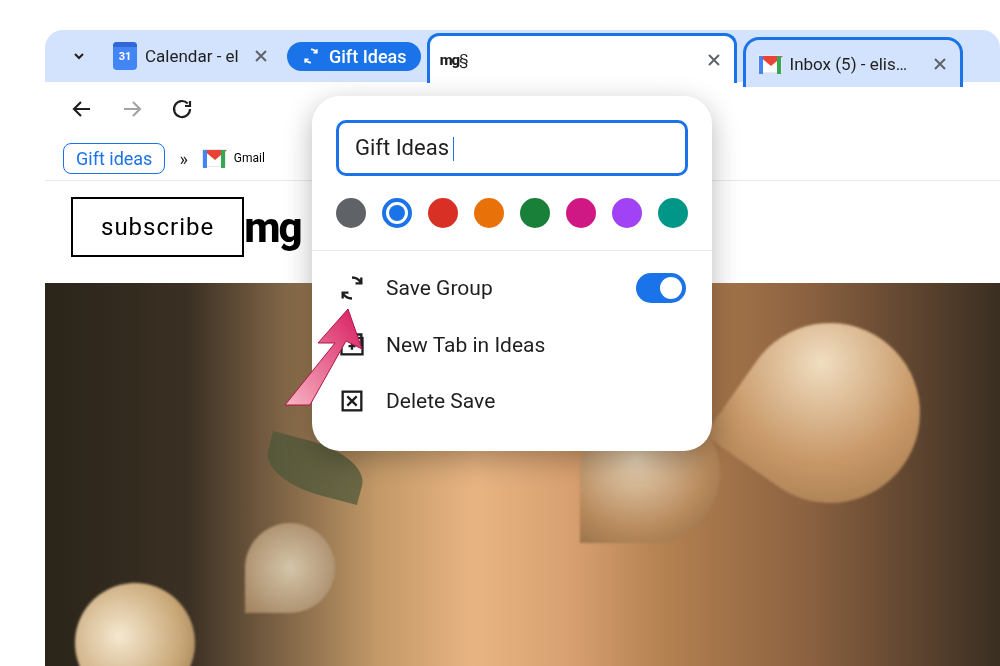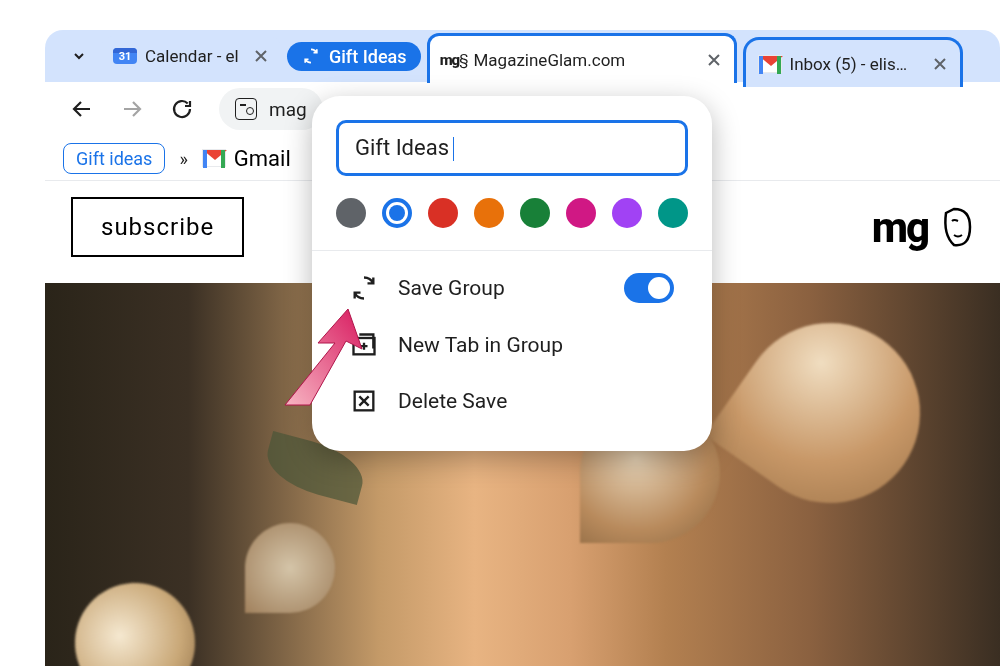--- a/index.html
+++ b/index.html
@@ -23,25 +23,25 @@
     .nav-btn { width: 38px; height: 38px; display:flex; align-items:center; justify-content:center; font-size:22px; color:#1f1f1f; }
     .urlbar { display:flex; align-items:center; gap:12px; background:#f1f3f4; border-radius: 22px; padding: 6px 16px; height: 42px; font-size:19px; color:#1f1f1f; margin-left: 6px; }
     .urlbar-icon { width: 22px; height: 22px; border: 1.5px solid #1f1f1f; border-radius: 4px; position:relative; }
     .urlbar-icon::before { content:""; position:absolute; width:6px; height:1.5px; background:#1f1f1f; top:5px; left:4px;}
     .urlbar-icon::after { content:""; position:absolute; width:6px; height:6px; border-radius:50%; border:1.5px solid #1f1f1f; top:8px; left:10px; }
 
     
     .bookmarks { display:flex; align-items:center; height: 44px; padding: 0 18px; gap: 14px; background:#fff; margin-left:45px; }
     .bookmark-chip { border: 1.5px solid #1a73e8; color:#1a73e8; border-radius: 8px; padding: 4px 12px; font-size: 18px; }
     .chevrons { font-size: 18px; color:#1f1f1f; }
-    .bookmark-item { display:flex; align-items:center; gap:8px; font-size:22px; }
+    .bookmark-item { display:flex; align-items:center; gap:8px; font-size:12px; }
 
     
     .page { position: relative; background:#fff; margin-left:45px; border-top: 1px solid #e8eaed; }
-    .page-header { display:flex; align-items:center; justify-content:space-between; padding: 16px 26px 26px; }
+    .page-header { display:flex; align-items:center; padding: 16px 26px 26px; }
     .subscribe-btn { border: 2px solid #000; padding: 14px 28px; font-size: 24px; letter-spacing: 1px; background:#fff; }
     .brand { display:flex; align-items:center; gap: 12px; font-size: 30px; letter-spacing: 1px; }
     .brand-logo { font-weight: 800; font-size: 42px; letter-spacing: -2px; }
     .hero { height: 400px; position:relative; overflow:hidden; background: linear-gradient(90deg, #2a2419 0%, #3b3024 15%, #c49a68 35%, #e8b482 45%, #d8a070 55%, #b38050 65%, #8b6140 80%, #3a2e22 100%); }
     .flower { position:absolute; border-radius: 50% 50% 50% 0; filter: blur(1px); }
     .f1 { width:120px; height:120px; background: radial-gradient(circle at 40% 40%, #f5e8d0, #c9a878 60%, #8b6a42); bottom: -20px; left: 30px; transform: rotate(-20deg); }
     .f2 { width:180px; height:180px; background: radial-gradient(circle at 30% 30%, #f0ddc0, #c89868 55%, #9c7348); top: 40px; right: 80px; transform: rotate(35deg); }
     .f3 { width:140px; height:140px; background: radial-gradient(circle at 40% 40%, #e6d2b5, #b88a5c 60%, #8a6640); top: 120px; right: 280px; }
     .f4 { width:90px; height:90px; bottom: 70px; left: 200px; background: radial-gradient(#d4c4a8, #a0805c); }
     .leaf { position:absolute; width:100px; height:50px; background:#4a5538; border-radius: 0 60% 0 60%; transform: rotate(15deg); top: 160px; left: 220px; opacity:.7;}
@@ -49,36 +49,36 @@
     
     .popup { position: absolute; left: 312px; top: 96px; width: 400px; background: #fff; border-radius: 28px; box-shadow: 0 8px 28px rgba(0,0,0,0.28); padding: 24px 0 22px; z-index: 100; }
     .popup-input-wrap { padding: 0 24px 18px; }
     .popup-input { width: 100%; border: 3px solid #1a73e8; border-radius: 10px; padding: 12px 16px; font-size: 22px; outline: none; color:#1f1f1f; }
     .popup-input-cursor { border-right: 1.5px solid #1a73e8; padding-right: 1px; margin-left: 3px; display:inline-block; height: 24px; vertical-align: middle; }
     .color-row { display:flex; gap: 16px; padding: 4px 24px 22px; }
     .color-dot { width: 30px; height: 30px; border-radius: 50%; cursor:pointer; flex-shrink:0; }
     .color-selected { width: 30px; height: 30px; border-radius: 50%; border: 4px solid #1a73e8; background:#fff; position:relative; }
     .color-selected::after { content:""; position:absolute; inset: 3px; background:#1a73e8; border-radius:50%; }
     .divider { height: 1px; background:#e8eaed; margin: 0 0 8px; }
-    .menu-item { display:flex; align-items:center; gap: 20px; padding: 14px 38px; font-size: 21px; color:#1f1f1f; cursor:pointer; }
+    .menu-item { display:flex; align-items:center; gap: 20px; padding: 14px 26px; font-size: 21px; color:#1f1f1f; cursor:pointer; }
     .menu-icon { width: 28px; height: 28px; flex-shrink:0; }
     .toggle { width: 50px; height: 30px; background:#1a73e8; border-radius: 15px; position:relative; margin-left:auto; }
     .toggle::after { content:""; position:absolute; width:22px; height:22px; background:#fff; border-radius:50%; top:4px; right:4px; }
 
     
     .arrow-annotation { position:absolute; left: 270px; top: 305px; z-index: 200; pointer-events:none; }
 
     
     .gmail-icon { width:24px; height:18px; position:relative; background: linear-gradient(#fff,#fff); border: 1px solid #e8eaed; }
     .gmail-icon::before { content:""; position:absolute; width:0; height:0; border-left:12px solid transparent; border-right:12px solid transparent; border-top: 10px solid #ea4335; top:0; left:0; }
     .gmail-icon .bar-l { position:absolute; width:4px; height:18px; background:#4285f4; left:0; }
     .gmail-icon .bar-r { position:absolute; width:4px; height:18px; background:#34a853; right:0; }
 
     
-    .cal-icon { width:24px; height:16px; background:#4285f4; border-radius:4px; display:flex; align-items:center; justify-content:center; color:#fff; font-size:11px; font-weight:bold; position:relative; }
+    .cal-icon { width:24px; height:28px; background:#4285f4; border-radius:4px; display:flex; align-items:center; justify-content:center; color:#fff; font-size:11px; font-weight:bold; position:relative; }
     .cal-icon::before { content:""; position:absolute; top:0; left:0; right:0; height:5px; background:#3367d6; border-radius: 4px 4px 0 0; }
     .cal-icon span { z-index:1; }
   </style>
 </head>
 <body>
 
 <div class="tab-strip">
   <div class="tab-dropdown">
     <svg width="16" height="16" viewBox="0 0 16 16">
         <path d="M4 6 l4 4 l4 -4" stroke="#1f1f1f" stroke-width="2" fill="none"></path>
@@ -101,21 +101,20 @@
 
   <div class="tab-group-pill">
     <svg width="20" height="20" viewBox="0 0 24 24">
         <path d="M12 4 a8 8 0 0 1 7 4 M12 20 a8 8 0 0 1 -7 -4 M19 4 v4 h-4 M5 20 v-4 h4" stroke="#fff" stroke-width="2" fill="none"></path>
       </svg>
     <span>Gift Ideas</span>
   </div>
 
   <div class="tab tab-active" style="width:310px;">
     <span class="tab-favicon" style="font-weight:800; font-size:15px; letter-spacing:-1px;">mg<span style="font-weight:400;">§</span></span>
-    <span class="tab-title">MagazineGlam.com</span>
     <span class="tab-close" style="margin-left:auto;">
       <svg width="16" height="16" viewBox="0 0 16 16">
           <path d="M3 3 L13 13 M13 3 L3 13" stroke="#5f6368" stroke-width="2"></path>
         </svg>
     </span>
   </div>
 
   <div class="tab tab-gmail" style="margin-left:6px; width: 220px;">
     <span class="tab-favicon">
       <span class="gmail-icon">
@@ -140,24 +139,20 @@
   </div>
   <div class="nav-btn" style="opacity:.4;">
     <svg width="24" height="24" viewBox="0 0 24 24">
         <path d="M4 12 H19 M13 5 L20 12 L13 19" stroke="#1f1f1f" stroke-width="2.2" fill="none"></path>
       </svg>
   </div>
   <div class="nav-btn">
     <svg width="24" height="24" viewBox="0 0 24 24">
         <path d="M20 12 a8 8 0 1 1 -2.3 -5.6 M20 4 v5 h-5" stroke="#1f1f1f" stroke-width="2.2" fill="none"></path>
       </svg>
-  </div>
-  <div class="urlbar">
-    <span class="urlbar-icon"></span>
-    <span>mag</span>
   </div>
 </div>
 
 <div class="bookmarks">
   <div class="bookmark-chip">Gift ideas</div>
   <div class="chevrons">»</div>
   <div class="bookmark-item">
     <span class="gmail-icon">
         <span class="bar-l"></span>
         <span class="bar-r"></span>
@@ -212,21 +207,21 @@
     <span>Save Group</span>
     <div class="toggle"></div>
   </div>
 
   <div class="menu-item">
     <svg class="menu-icon" viewBox="0 0 24 24">
         <rect x="3" y="6" width="18" height="14" stroke="#1f1f1f" stroke-width="2" fill="none"></rect>
         <path d="M8 3 h12 v12" stroke="#1f1f1f" stroke-width="2" fill="none"></path>
         <path d="M12 10 v6 M9 13 h6" stroke="#1f1f1f" stroke-width="2"></path>
       </svg>
-    <span>New Tab in Group</span>
+    <span>New Tab in Ideas</span>
   </div>
 
 
   <div class="menu-item">
     <svg class="menu-icon" viewBox="0 0 24 24">
         <rect x="4" y="4" width="16" height="16" stroke="#1f1f1f" stroke-width="2" fill="none"></rect>
         <path d="M8 8 L16 16 M16 8 L8 16" stroke="#1f1f1f" stroke-width="2"></path>
       </svg>
     <span>Delete Save</span>
   </div>

